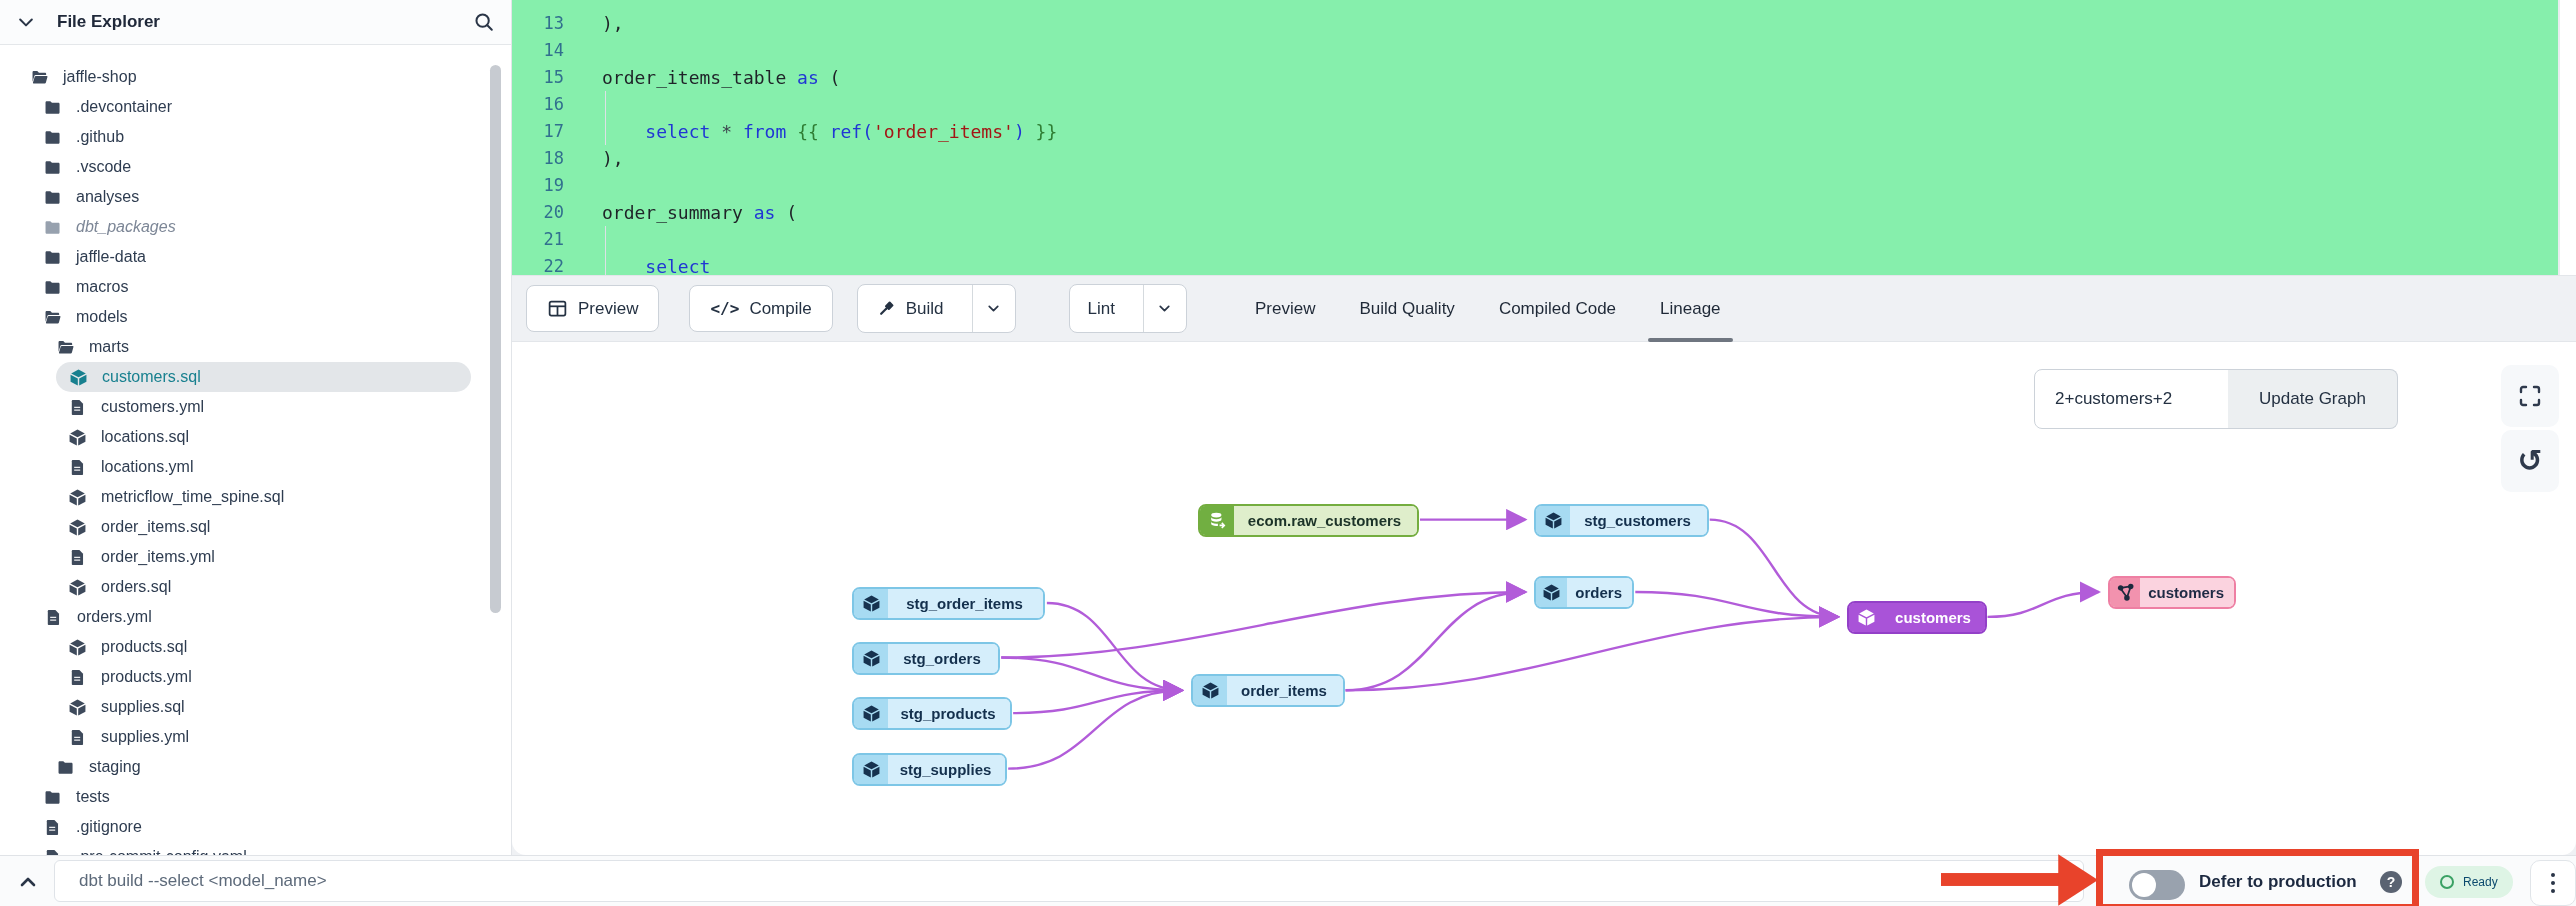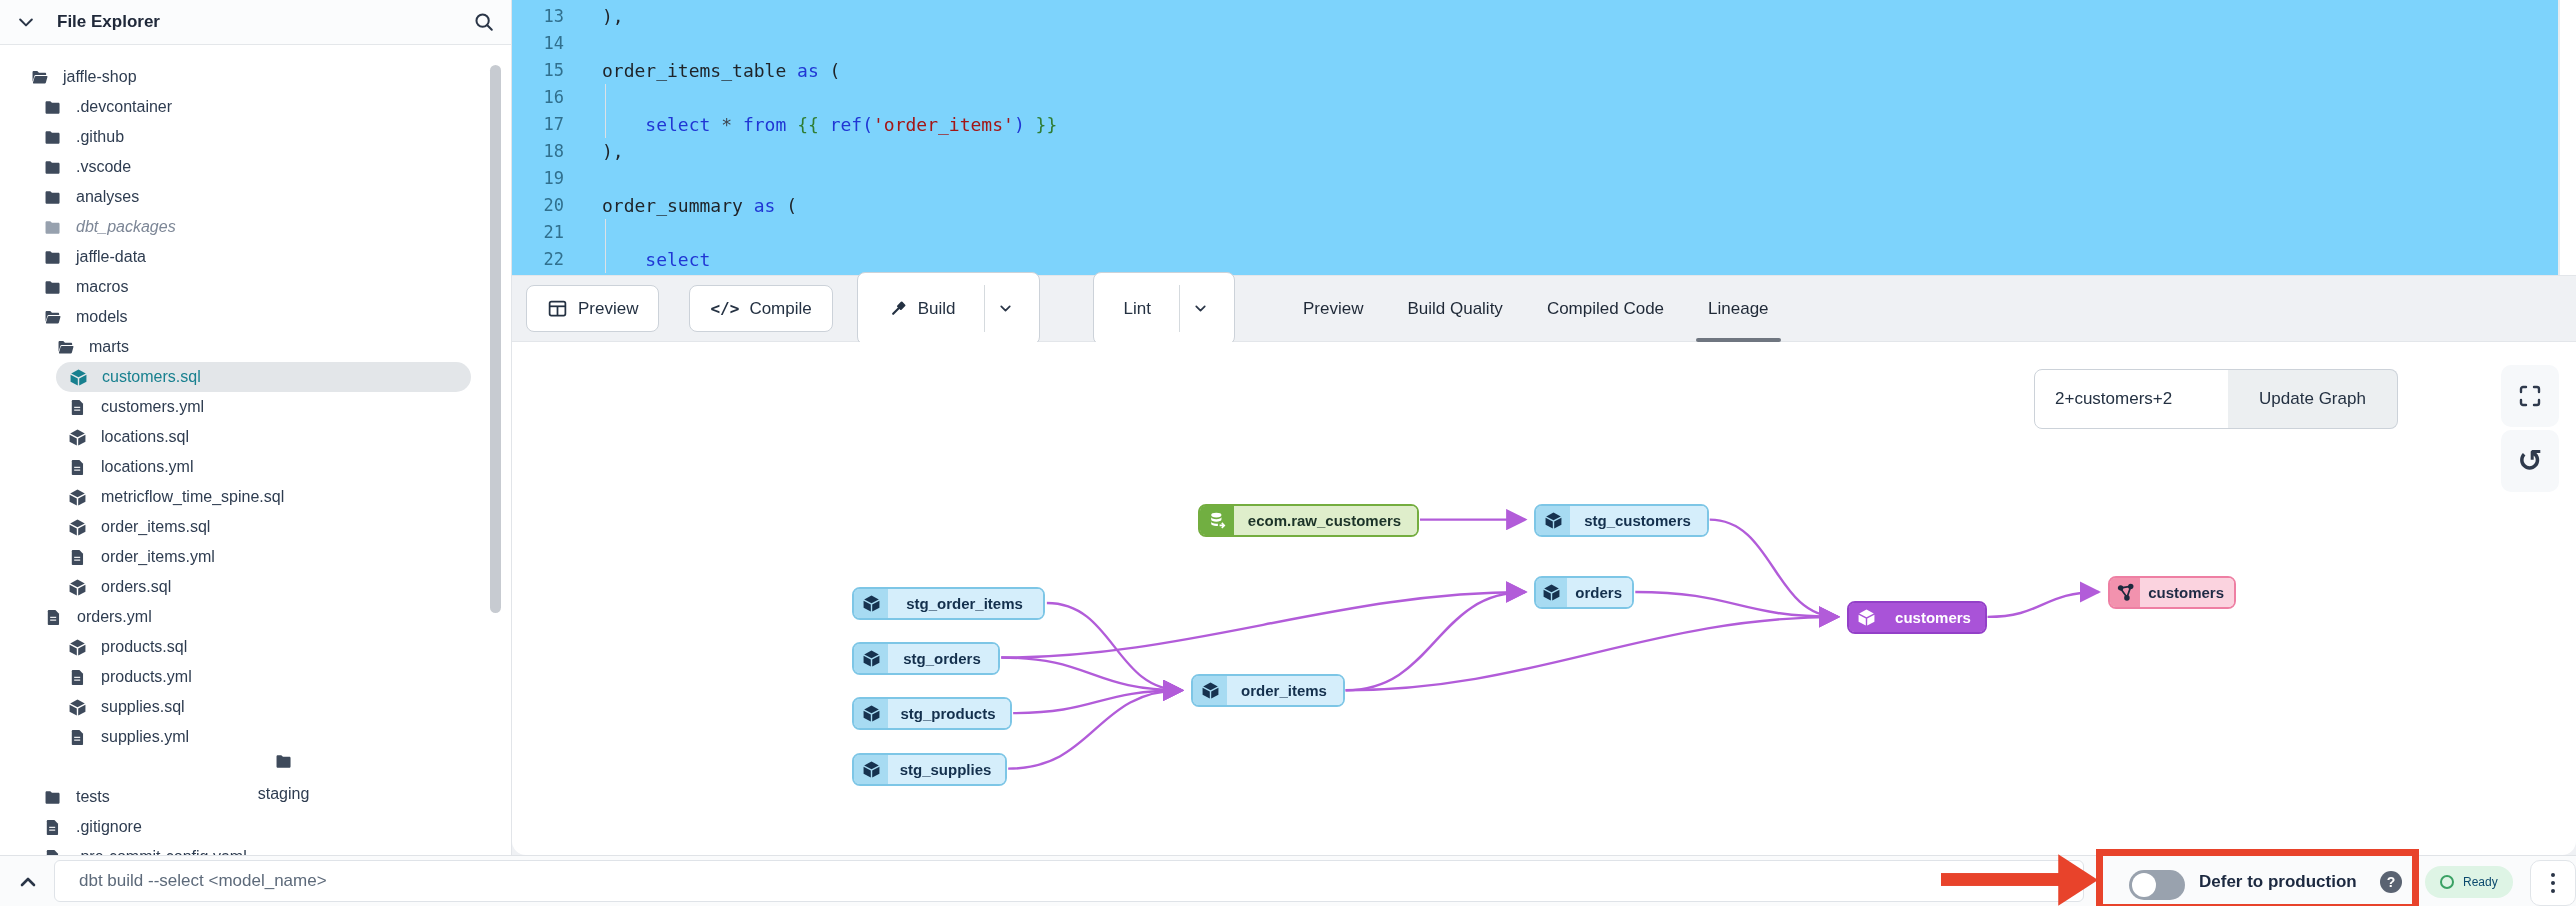--- a/index.html
+++ b/index.html
@@ -17,35 +17,35 @@
   .trow .ticon{display:flex;color:#3e4a5b}
   .trow svg{width:19px;height:19px;flex:none}
   .tlabel{white-space:nowrap}
   .trow.muted .ticon{color:#97a1ae}
   .trow.muted .tlabel{color:#7c8696;font-style:italic}
   .trow.sel{background:#e3e6e9;border-radius:15px;margin-left:56px;margin-right:40px}
   .trow.sel .ticon{color:#18808f}
   .trow.sel .tlabel{color:#18808f}
   .vthumb{position:absolute;left:490px;top:65px;width:11px;height:548px;background:#c7cbd1;border-radius:6px}
   
-  #editor{position:absolute;left:512px;top:0;width:2048px;height:275px;background:#7dd3fc;
-          padding-top:3px;box-sizing:border-box;font-family:"DejaVu Sans Mono",monospace;overflow:hidden}
+  #editor{position:absolute;left:512px;top:0;width:2048px;height:275px;background:#86efac;
+          padding-top:10px;box-sizing:border-box;font-family:"DejaVu Sans Mono",monospace;overflow:hidden}
   .cline{display:flex;height:27px;line-height:27px;position:relative}
   .lnum{width:52px;text-align:right;color:#31708e;font-size:17px;flex:none}
   .lcode{margin-left:38px;font-size:18px;white-space:pre;color:#1f2328}
   .guide{position:absolute;left:93px;top:0;bottom:0;width:1px;background:#dde1e6}
   .tk-k{color:#2036d4}.tk-j{color:#2f7d33}.tk-s{color:#a31515}.tk-o{color:#3c434d}.tk-d{color:#1f2328}
   #ed-scrolltrack{position:absolute;left:2558px;top:0;width:2px;height:275px;background:#e9ecef}
   
   #toolbar{position:absolute;left:512px;top:275px;width:2064px;height:67px;background:#eff1f4;
            border-top:1px solid #e3e6ea;border-bottom:1px solid #e3e6ea;box-sizing:border-box;
            display:flex;align-items:center}
   .tbtn{height:47px;background:#fff;border:1px solid #ccd2d9;border-radius:8px;display:flex;
         align-items:center;gap:10px;padding:0 20px;font-size:17px;font-weight:500;color:#243142;cursor:pointer}
-  .tbtn.split{padding:12px}
+  .tbtn.split{padding:0}
   .bmain{display:flex;align-items:center;gap:10px;padding:0 18px;height:100%}
   .bcaret{width:42px;height:100%;border-left:1px solid #d5dade;display:flex;align-items:center;justify-content:center}
   .glyph-compile{font-family:"DejaVu Sans Mono",monospace;font-weight:700;font-size:16px;color:#243142}
   #tabs{display:flex;margin-left:46px;height:100%}
   .tab{padding:0 22px;display:flex;align-items:center;font-size:17px;font-weight:500;color:#1f2937;
        position:relative;cursor:pointer}
   .tab.active::after{content:"";position:absolute;left:10px;right:10px;bottom:-1px;height:4px;
                      background:#6f7680;border-radius:2px}
   
   #panel-bg{position:absolute;left:512px;top:784px;width:2064px;height:71px;background:#eff1f4}
@@ -339,21 +339,21 @@
       </div>
       <div class="trow" style="padding-left: 68px;">
         <span class="ticon">
           <svg viewBox="0 0 24 24">
             <path fill="currentColor" d="M6.2 2.6h8.2l4.6 4.6v13c0 .8-.6 1.4-1.4 1.4H6.2c-.8 0-1.4-.6-1.4-1.4V4c0-.8.6-1.4 1.4-1.4z"></path>
             <path fill="#fff" opacity=".9" d="M7.8 11h7.6v1.7H7.8zm0 3.4h7.6v1.7H7.8z"></path>
           </svg>
         </span>
         <span class="tlabel">supplies.yml</span>
       </div>
-      <div class="trow" style="padding-left: 56px; flex-direction: column;">
+      <div class="trow" style="padding-left: 56px;">
         <span class="ticon">
           <svg viewBox="0 0 24 24">
             <path fill="currentColor" d="M3.2 5.6c0-.9.7-1.6 1.6-1.6h4.4l2.1 2.1h8c.9 0 1.6.7 1.6 1.6v10.6c0 .9-.7 1.6-1.6 1.6H4.8c-.9 0-1.6-.7-1.6-1.6z"></path>
           </svg>
         </span>
         <span class="tlabel">staging</span>
       </div>
       <div class="trow" style="padding-left: 43px;">
         <span class="ticon">
           <svg viewBox="0 0 24 24">

